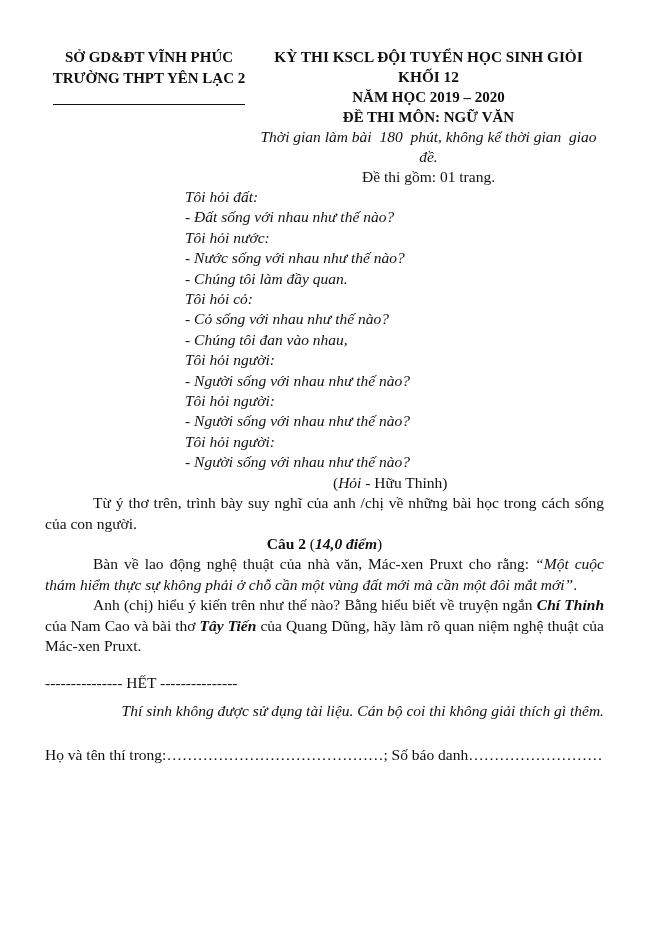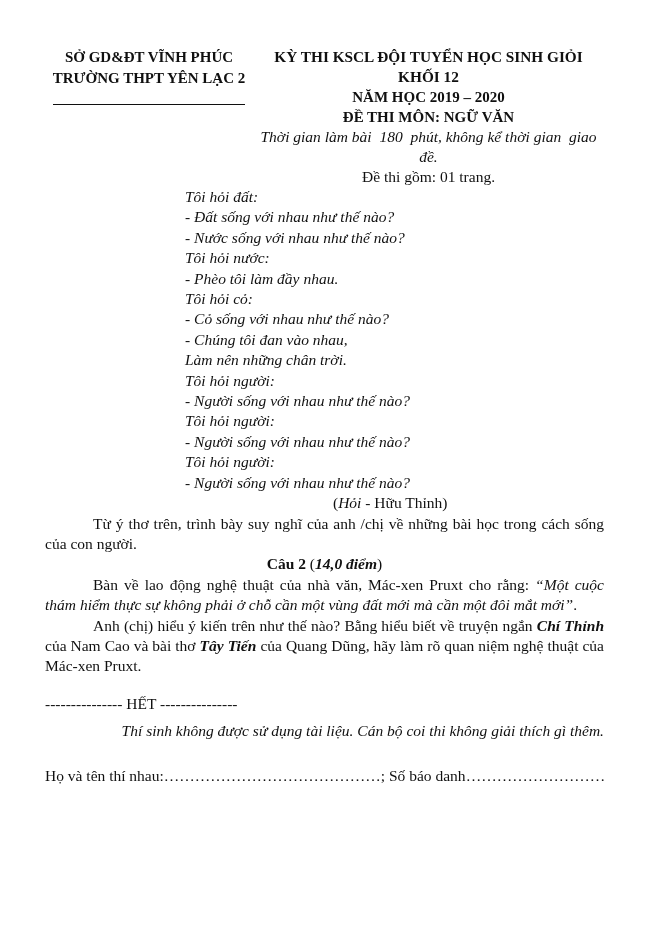--- a/index.html
+++ b/index.html
@@ -64,27 +64,26 @@
       <div class="exam-subject">ĐỀ THI MÔN: NGỮ VĂN</div>
       <div class="exam-time">Thời gian làm bài  180  phút, không kể thời gian  giao đề.</div>
       <div>Đề thi gồm: 01 trang.</div>
     </div>
   </div>
 
 
   <div class="poem">
     <div class="poem-line">Tôi hỏi đất:</div>
     <div class="poem-line">- Đất sống với nhau như thế nào?</div>
+    <div class="poem-line">Tôi hỏi nước:</div>
     <div class="poem-line">- Nước sống với nhau như thế nào?</div>
-    <div class="poem-line">Tôi hỏi nước:</div>
-    <div class="poem-line">- Phèo tôi làm đầy nhau.</div>
+    <div class="poem-line">- Chúng tôi làm đầy quan.</div>
     <div class="poem-line">Tôi hỏi cỏ:</div>
     <div class="poem-line">- Cỏ sống với nhau như thế nào?</div>
     <div class="poem-line">- Chúng tôi đan vào nhau,</div>
-    <div class="poem-line">Làm nên những chân trời.</div>
     <div class="poem-line">Tôi hỏi người:</div>
     <div class="poem-line">- Người sống với nhau như thế nào?</div>
     <div class="poem-line">Tôi hỏi người:</div>
     <div class="poem-line">- Người sống với nhau như thế nào?</div>
     <div class="poem-line">Tôi hỏi người:</div>
     <div class="poem-line">- Người sống với nhau như thế nào?</div>
   </div>
 
   <div class="attribution">
     <span>(</span><span class="i">Hỏi</span><span> - Hữu Thỉnh)</span>
@@ -101,16 +100,16 @@
   </div>
 
   <div class="para">
     <span>Anh (chị) hiểu ý kiến trên như thế nào? Bằng hiểu biết về truyện ngắn </span><span class="bi">Chí Thỉnh</span><span> của Nam Cao và bài thơ </span><span class="bi">Tây Tiến</span><span> của Quang Dũng, hãy làm rõ quan niệm nghệ thuật của Mác-xen Pruxt.</span>
   </div>
 
   <div class="end-line">--------------- HẾT ---------------</div>
   <div class="exam-note">Thí sinh không được sử dụng tài liệu. Cán bộ coi thi không giải thích gì thêm.</div>
 
   <div class="name-line">
-    <span>Họ và tên thí nhau:</span><span>……………………………………</span><span>; Số báo danh</span><span>………………………………</span>
+    <span>Họ và tên thí trong:</span><span>……………………………………</span><span>; Số báo danh</span><span>………………………………</span>
   </div>
 
 </div>
 
 </body></html>

